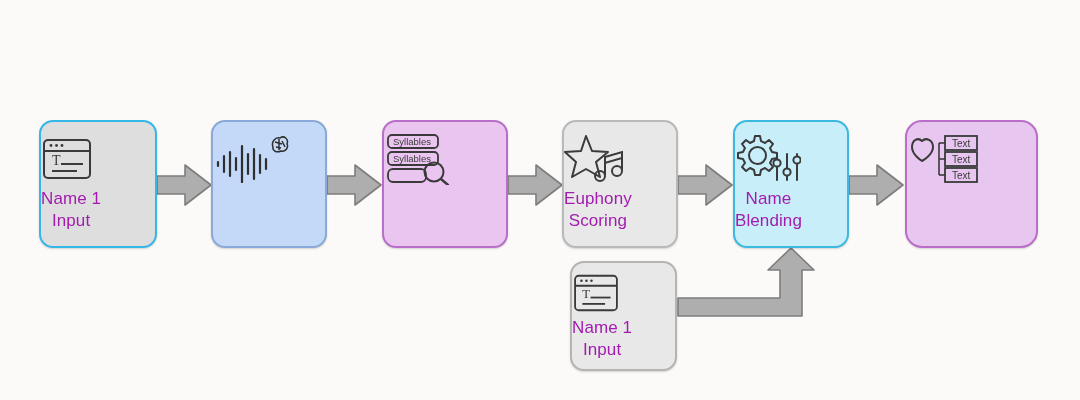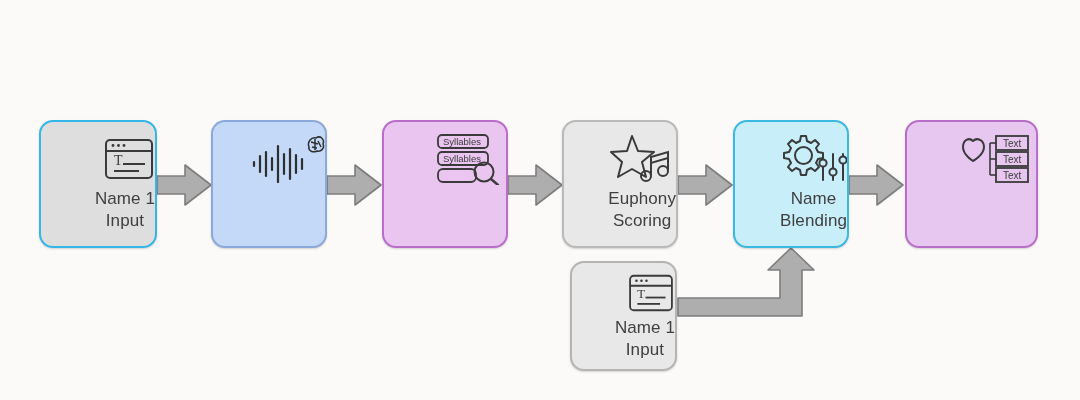--- a/index.html
+++ b/index.html
@@ -19,36 +19,35 @@
     height: 400px;
   }
   .node {
     position: absolute;
     box-sizing: border-box;
     border-radius: 14px;
     border-width: 2px;
     border-style: solid;
     display: flex;
     flex-direction: column;
-    align-items: flex-end;
+    align-items: flex-start;
     justify-content: flex-start;
     box-shadow: 0 1px 2px rgba(0,0,0,0.16);
-    padding-left: 40px;
   }
   .node .icon-wrap {
     height: 58px;
     display: flex;
     align-items: center;
     justify-content: center;
     margin-top: 8px;
   }
   .node .label {
     font-size: 17px;
     line-height: 22px;
-    color: #404040;
+    color: #a21caf;
     text-align: center;
     white-space: pre-line;
     letter-spacing: 0.1px;
   }
   .arrow-svg {
     position: absolute;
     overflow: visible;
     pointer-events: none;
   }
 </style>
@@ -165,21 +164,21 @@
           <circle cx="42" cy="29" r="3.6"></circle>
           <circle cx="52" cy="38" r="3.6"></circle>
           <circle cx="62" cy="26" r="3.6"></circle>
         </g>
       </svg>
     </div>
     <div class="label">Name
 Blending</div>
   </div>
 
-  <div class="node" style="left:905px; top:120px; width:133px; height:128px; background:#e7c7f0; border-color:#b96fc9;">
+  <div class="node" style="left:905px; top:120px; width:133px; height:128px; background:#e7c7f0; border-color:#b96fc9;border-radius:17px;">
     <div class="icon-wrap">
       <svg width="78" height="52" viewBox="0 0 78 52">
         <path d="M20,13 C20,6 13,3 9,7 C5,3 -1,6 -1,13 C-1,21 9,27 9,27 C9,27 20,21 20,13 Z" transform="translate(6,1)" fill="none" stroke="#3a3a3a" stroke-width="2" stroke-linejoin="round"></path>
         <g stroke="#3a3a3a" stroke-width="1.6" fill="none">
           <line x1="32" y1="10" x2="32" y2="42"></line>
           <line x1="32" y1="10" x2="38" y2="10"></line>
           <line x1="32" y1="26" x2="38" y2="26"></line>
           <line x1="32" y1="42" x2="38" y2="42"></line>
         </g>
         <g>

